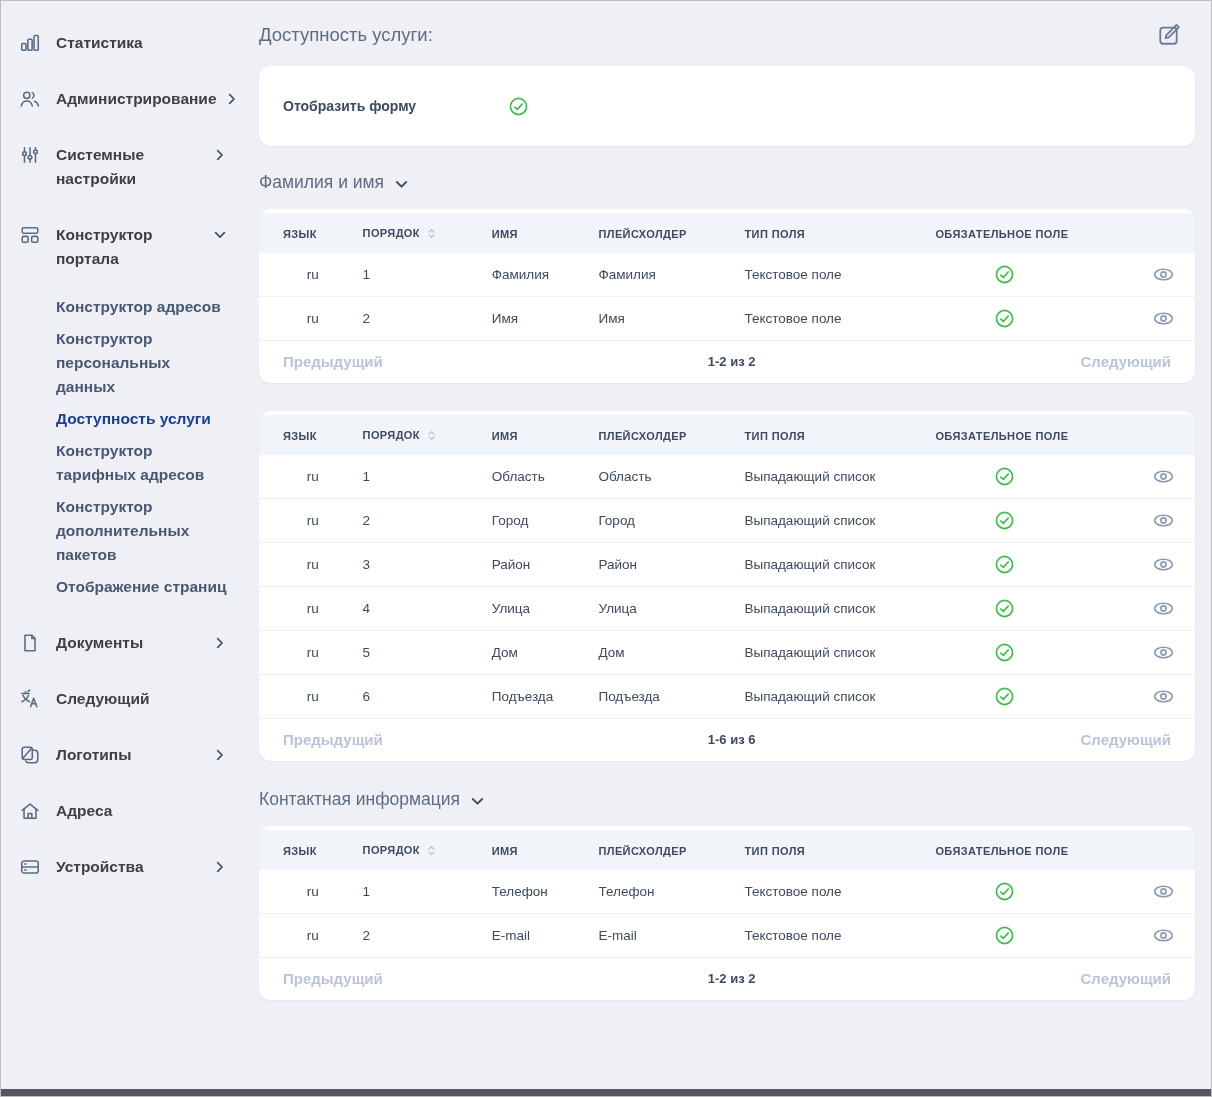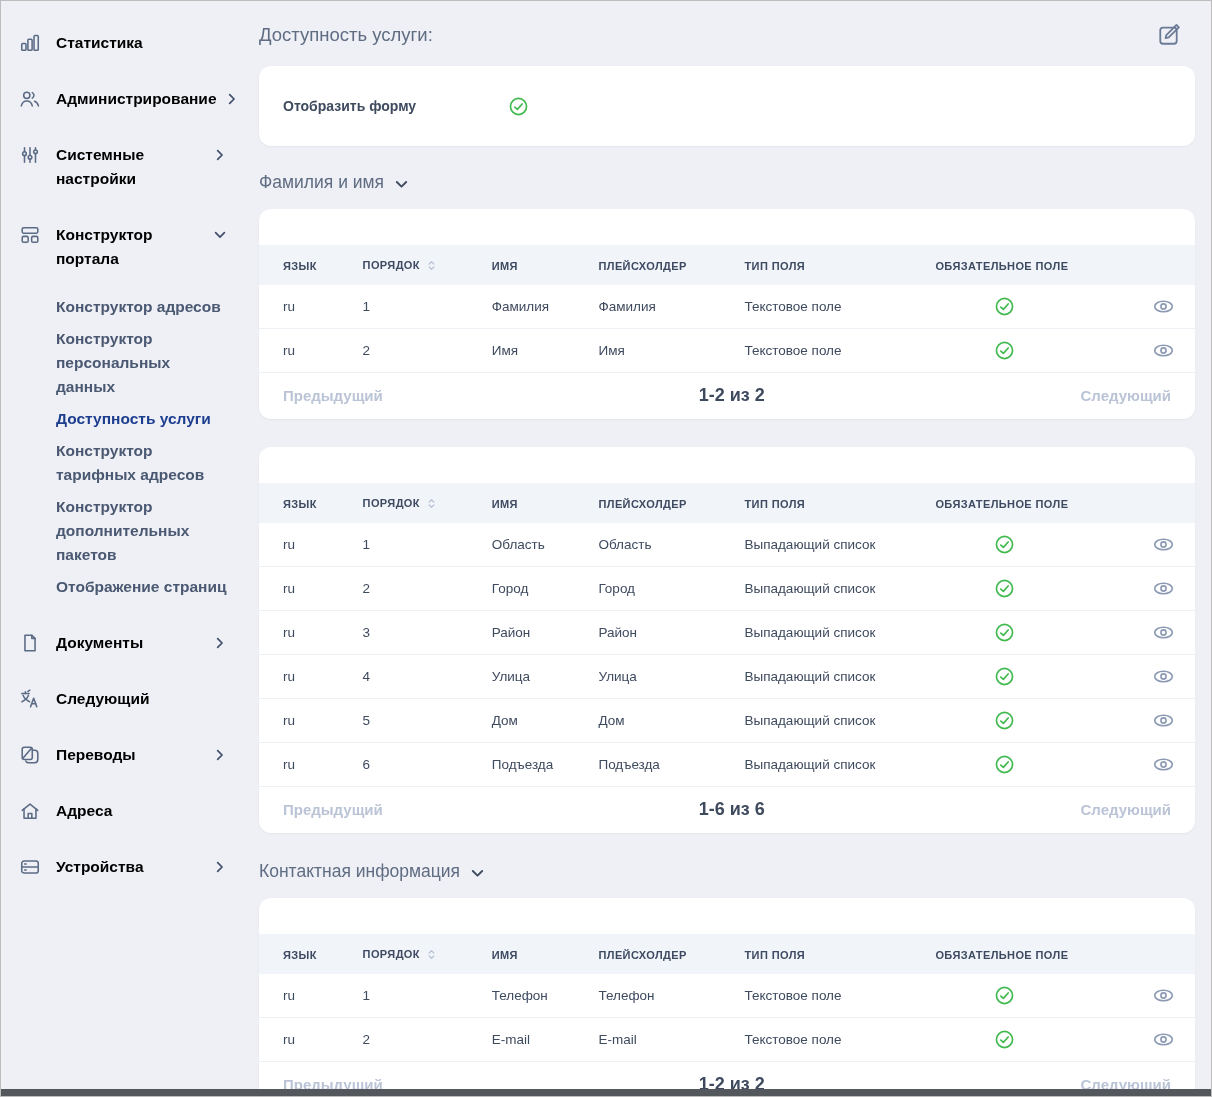--- a/index.html
+++ b/index.html
@@ -10,21 +10,21 @@
     background:#eef0f5;
     border:1px solid #bdbdbd;
     position:relative;
     font-family:"Liberation Sans",sans-serif;
     overflow:hidden;
   }
   .bottom-bar{position:absolute;left:0;right:0;bottom:0;height:7px;background:#54585c;z-index:5;}
 
   
   .sidebar{flex:0 0 252px;width:252px;padding:30px 26px 0 18px;}
-  .nav-item{display:flex;align-items:flex-start;margin-bottom:32px;color:#000000;
+  .nav-item{display:flex;align-items:flex-start;margin-bottom:32px;color:#404040;
     font-size:15.5px;font-weight:600;line-height:24px;cursor:pointer;}
   .nav-icon{flex:0 0 22px;width:22px;height:22px;margin-right:15px;color:#5b6b85;margin-top:1px;}
   .nav-icon svg{width:22px;height:22px;display:block;}
   .nav-label{flex:1 1 auto;}
   .nav-chevron{flex:0 0 14px;width:14px;height:14px;margin-left:8px;margin-top:5px;color:#44516d;}
   .nav-chevron svg{width:14px;height:14px;display:block;}
   .submenu{padding-left:37px;margin:-8px 0 32px;}
   .submenu-item{margin-bottom:8px;color:#4a5872;font-size:15.5px;font-weight:600;line-height:24px;cursor:pointer;}
   .submenu-item.active{color:#1d3e8f;font-weight:700;}
 
@@ -39,41 +39,41 @@
   .form-card{height:80px;display:flex;align-items:center;padding:0 24px;margin-bottom:26px;}
   .form-card .form-label{width:225px;font-size:14px;font-weight:600;color:#3e4a5e;}
   .status-icon{width:21px;height:21px;color:#41b94e;}
   .status-icon svg{width:21px;height:21px;display:block;}
 
   .section-header{display:flex;align-items:center;margin:0 0 16px;}
   .section-title{font-size:17.5px;font-weight:400;color:#5f6c82;margin:0;}
   .section-chevron{width:15px;height:15px;margin-left:10px;margin-top:4px;color:#3f4b5e;cursor:pointer;}
   .section-chevron svg{width:15px;height:15px;display:block;}
 
-  .table-card{padding-top:36px;margin-bottom:28px;overflow:hidden;}
+  .table-card{padding-top:4px;margin-bottom:28px;overflow:hidden;}
   table{width:100%;border-collapse:collapse;table-layout:fixed;}
   col.c-lang{width:10%;}col.c-order{width:13.8%;}col.c-name{width:11.4%;}
   col.c-ph{width:15.6%;}col.c-type{width:20.4%;}col.c-req{width:17%;}col.c-eye{width:11.8%;}
   thead th{background:#f1f4f9;text-align:left;font-size:11px;letter-spacing:.4px;
     color:#3d4a61;font-weight:700;padding:14px 10px 13px;white-space:nowrap;}
   thead th:first-child{padding-left:24px;}
   .sort-icon{display:inline-block;width:13px;height:13px;vertical-align:-3px;margin-left:5px;color:#b8c2d4;cursor:pointer;}
   .sort-icon svg{width:13px;height:13px;display:block;}
   tbody td{font-size:13.5px;color:#3e4a5e;font-weight:500;padding:10px 10px;height:41px;
     border-bottom:1px solid #edf0f5;}
-  tbody td:first-child{padding-left:24px;}
+  tbody td:first-child{padding-left:24px;text-align:center;}
   td.cell-required{text-align:center;}
   td.cell-eye{text-align:right;padding-right:20px;}
   .check-icon{display:inline-block;width:21px;height:21px;color:#41b94e;vertical-align:middle;}
   .check-icon svg{width:21px;height:21px;display:block;}
   .eye-icon{display:inline-block;width:23px;height:23px;color:#8b99b3;vertical-align:middle;cursor:pointer;}
   .eye-icon svg{width:23px;height:23px;display:block;}
   .pagination{display:flex;justify-content:space-between;align-items:center;padding:12px 24px 13px;gap:16px;}
   .page-prev,.page-next{font-size:15px;font-weight:600;color:#bac4d6;cursor:pointer;}
-  .page-range{font-size:18px;font-weight:600;color:#3e4a5e;}
+  .page-range{font-size:13px;font-weight:600;color:#3e4a5e;}
 </style>
 </head>
 <body>
 
 <div class="app">
   <aside class="sidebar">
     <nav id="sidebar-nav">
         <div class="nav-item">
     <span class="nav-icon">
             <svg viewBox="0 0 24 24" fill="none" stroke="currentColor" stroke-width="1.7" stroke-linecap="round" stroke-linejoin="round">
@@ -172,21 +172,21 @@
 
   </div>
         <div class="nav-item">
     <span class="nav-icon">
             <svg viewBox="0 0 24 24" fill="none" stroke="currentColor" stroke-width="1.7" stroke-linecap="round" stroke-linejoin="round">
               <rect x="3.5" y="3.5" width="11" height="13.5" rx="2.2"></rect>
               <path d="M14.5 6.8h2.8a3.2 3.2 0 0 1 3.2 3.2v7a3.5 3.5 0 0 1-3.5 3.5h-6.6a3.2 3.2 0 0 1-3-2"></path>
               <path d="M13.6 4.6L4.5 15.4"></path>
             </svg>
           </span>
-    <span class="nav-label">Переводы</span>
+    <span class="nav-label">Логотипы</span>
     <span class="nav-chevron">
             <svg viewBox="0 0 24 24" fill="none" stroke="currentColor" stroke-width="3" stroke-linecap="round" stroke-linejoin="round">
               <path d="M8 4.5l7.5 7.5L8 19.5"></path>
             </svg>
           </span>
   </div>
         <div class="nav-item">
     <span class="nav-icon">
             <svg viewBox="0 0 24 24" fill="none" stroke="currentColor" stroke-width="1.7" stroke-linecap="round" stroke-linejoin="round">
               <path d="M3.5 11.3L12 4.5l8.5 6.8"></path>

